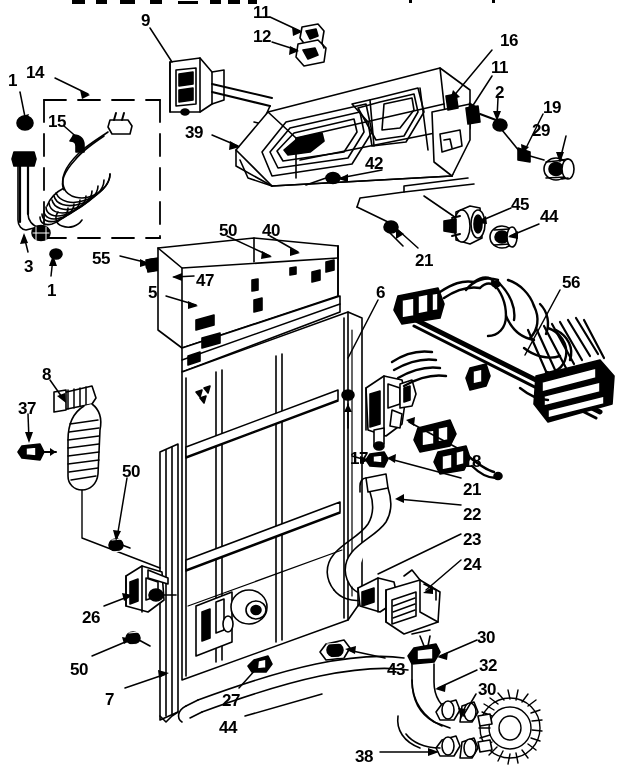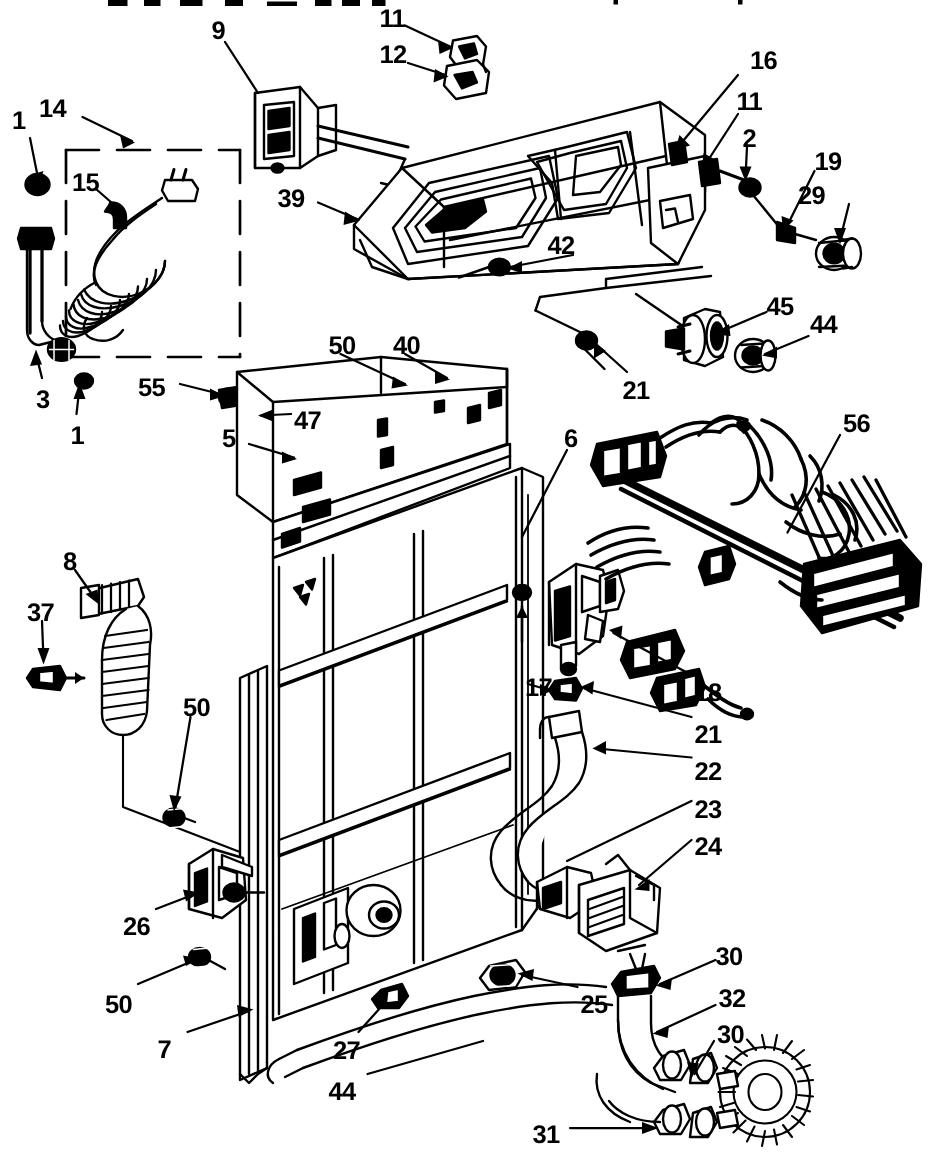--- a/index.html
+++ b/index.html
@@ -566,19 +566,19 @@
   <div class="callout" style="left:463px;top:481px">21</div>
   <div class="callout" style="left:463px;top:506px">22</div>
   <div class="callout" style="left:463px;top:531px">23</div>
   <div class="callout" style="left:463px;top:556px">24</div>
   <div class="callout" style="left:122px;top:463px">50</div>
   <div class="callout" style="left:82px;top:609px">26</div>
   <div class="callout" style="left:70px;top:661px">50</div>
   <div class="callout" style="left:105px;top:691px">7</div>
   <div class="callout" style="left:222px;top:692px">27</div>
   <div class="callout" style="left:219px;top:719px">44</div>
-  <div class="callout" style="left:387px;top:661px">25</div>
+  <div class="callout" style="left:387px;top:661px">43</div>
   <div class="callout" style="left:477px;top:629px">30</div>
   <div class="callout" style="left:479px;top:657px">32</div>
   <div class="callout" style="left:478px;top:681px">30</div>
-  <div class="callout" style="left:355px;top:748px">31</div>
+  <div class="callout" style="left:355px;top:748px">38</div>
 
 </div>
 
 </body></html>

